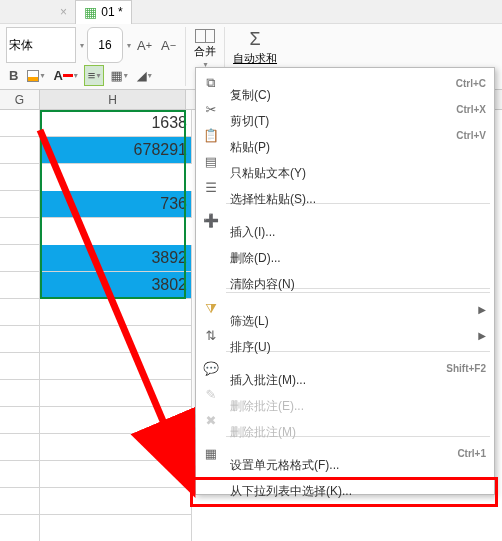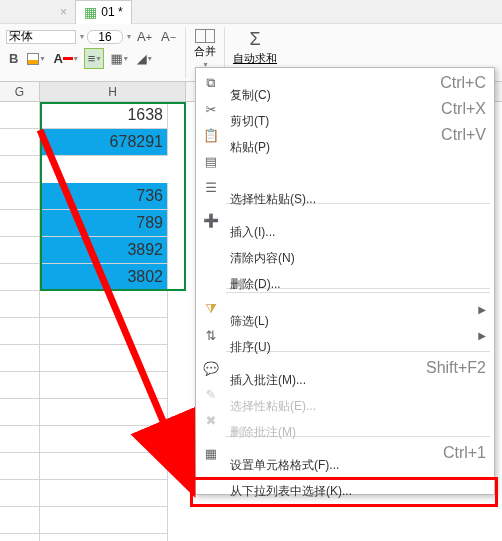--- a/index.html
+++ b/index.html
@@ -8,48 +8,48 @@
   
   .tab-bar { height: 24px; background: #f0f0f0; display: flex; align-items: center; padding-left: 60px; border-bottom: 1px solid #ddd; }
   .tab-close { color: #aaa; margin-right: 8px; cursor: pointer; }
   .tab { display: flex; align-items: center; background: #fff; border: 1px solid #ccc; border-bottom: none; padding: 2px 8px; height: 24px; gap: 4px; }
   .tab-icon { color: #4caf50; font-size: 14px; }
   
   
   .ribbon { background: #fafafa; border-bottom: 1px solid #ccc; display: flex; padding: 3px 0; }
   .ribbon-group { display: flex; flex-direction: column; padding: 0 6px; gap: 2px; border-right: 1px solid #e0e0e0; }
   .ribbon-row { display: flex; align-items: center; gap: 3px; }
-  .font-select { border: 1px solid #ccc; font-size: 12px; height: 14px; padding: 0 2px; background: #fff; }
+  .font-select { border: 1px solid #ccc; font-size: 12px; height: 36px; padding: 0 2px; background: #fff; }
   .font-name { width: 70px; }
   .font-size { width: 36px; text-align: center; border-radius: 6px; }
   .ribbon-btn { border: none; background: transparent; padding: 2px 3px; cursor: pointer; font-size: 13px; color: #555; display: flex; align-items: center; }
   .dropdown-arrow { font-size: 8px; color: #888; margin-left: 1px; }
   
   
   .col-headers { display: flex; height: 20px; background: #f5f5f5; border-bottom: 1px solid #ccc; }
   .col-header { border-right: 1px solid #ccc; text-align: center; line-height: 20px; color: #555; font-size: 12px; }
   .col-g { width: 40px; }
   .col-h { width: 146px; background: #e8e8e8; }
   
   
   .grid { position: relative; }
   .grid-row { display: flex; height: 27px; }
   .cell { border-right: 1px solid #d4d4d4; border-bottom: 1px solid #d4d4d4; padding-right: 4px; text-align: right; line-height: 26px; font-size: 16px; color: #333; }
   .cell-g { width: 40px; }
-  .cell-h { width: 128px; }
+  .cell-h { width: 152px; }
   .selected-range { position: absolute; left: 40px; top: 0; width: 146px; height: 189px; border: 2px solid #0a8c3a; pointer-events: none; }
   .sel-cell { background: #0ea5e9; }
   .first-cell { background: #fff; }
   
   
   .context-menu { position: absolute; left: 195px; top: 67px; width: 300px; background: #fff; border: 1px solid #bbb; box-shadow: 2px 2px 6px rgba(0,0,0,0.25); z-index: 100; padding: 2px 0; }
   .menu-item { display: flex; align-items: center; height: 26px; padding: 0 8px 0 6px; cursor: pointer; position: relative; }
   .menu-icon { width: 18px; height: 18px; margin-right: 10px; display: flex; align-items: center; justify-content: center; color: #666; font-size: 13px; }
   .menu-label { flex: 1; color: #333; font-size: 12px; margin-top: 24px; }
-  .menu-shortcut { color: #888; font-size: 16px; }
+  .menu-shortcut { color: #888; font-size: 10px; font-weight: bold; }
   .menu-arrow { color: #666; font-size: 10px; margin-left: 6px; }
   .menu-sep { height: 1px; background: #ddd; margin: 3px 4px 3px 30px; }
   .disabled { color: #bbb; }
   .disabled .menu-label { color: #bbb; }
   .disabled .menu-icon { color: #ccc; }
   
   
   .highlight-rect { position: absolute; left: 190px; top: 477px; width: 308px; height: 30px; border: 3px solid #ff0000; z-index: 200; pointer-events: none; }
   
   
@@ -135,21 +135,20 @@
     </div>
   <div class="grid-row">
       <div class="cell cell-g"></div>
     </div>
   <div class="grid-row">
       <div class="cell cell-g"></div>
       <div class="cell cell-h sel-cell">736</div>
     </div>
   <div class="grid-row">
       <div class="cell cell-g"></div>
-      <div class="cell cell-h sel-cell">789</div>
     </div>
   <div class="grid-row">
       <div class="cell cell-g"></div>
       <div class="cell cell-h sel-cell">3892</div>
     </div>
   <div class="grid-row">
       <div class="cell cell-g"></div>
       <div class="cell cell-h sel-cell">3802</div>
     </div>
   <div class="grid-row">
@@ -206,37 +205,38 @@
     <span class="menu-label">剪切(T)</span>
     <span class="menu-shortcut">Ctrl+X</span>
   </div>
   <div class="menu-item">
     <span class="menu-icon">📋</span>
     <span class="menu-label">粘贴(P)</span>
     <span class="menu-shortcut">Ctrl+V</span>
   </div>
   <div class="menu-item">
     <span class="menu-icon">▤</span>
+    <span class="menu-label">只粘贴文本(Y)</span>
   </div>
   <div class="menu-item">
     <span class="menu-icon">☰</span>
     <span class="menu-label">选择性粘贴(S)...</span>
   </div>
   <div class="menu-sep"></div>
   <div class="menu-item">
     <span class="menu-icon">➕</span>
     <span class="menu-label">插入(I)...</span>
   </div>
   <div class="menu-item">
     <span class="menu-icon"></span>
+    <span class="menu-label">删除(D)...</span>
+  </div>
+  <div class="menu-item">
+    <span class="menu-icon"></span>
     <span class="menu-label">清除内容(N)</span>
-  </div>
-  <div class="menu-item">
-    <span class="menu-icon"></span>
-    <span class="menu-label">删除(D)...</span>
   </div>
   <div class="menu-sep"></div>
   <div class="menu-sep"></div>
   <div class="menu-item">
     <span class="menu-icon" style="color:#d4a847;">⧩</span>
     <span class="menu-label">筛选(L)</span>
     <span class="menu-arrow">▶</span>
   </div>
   <div class="menu-item">
     <span class="menu-icon">⇅</span>
@@ -244,21 +244,21 @@
     <span class="menu-arrow">▶</span>
   </div>
   <div class="menu-sep"></div>
   <div class="menu-item">
     <span class="menu-icon">💬</span>
     <span class="menu-label">插入批注(M)...</span>
     <span class="menu-shortcut">Shift+F2</span>
   </div>
   <div class="menu-item disabled">
     <span class="menu-icon">✎</span>
-    <span class="menu-label">选择性粘贴(E)...</span>
+    <span class="menu-label">删除批注(E)...</span>
   </div>
   <div class="menu-item disabled">
     <span class="menu-icon">✖</span>
     <span class="menu-label">删除批注(M)</span>
   </div>
   <div class="menu-sep"></div>
   <div class="menu-item">
     <span class="menu-icon">▦</span>
     <span class="menu-label">设置单元格格式(F)...</span>
     <span class="menu-shortcut">Ctrl+1</span>

